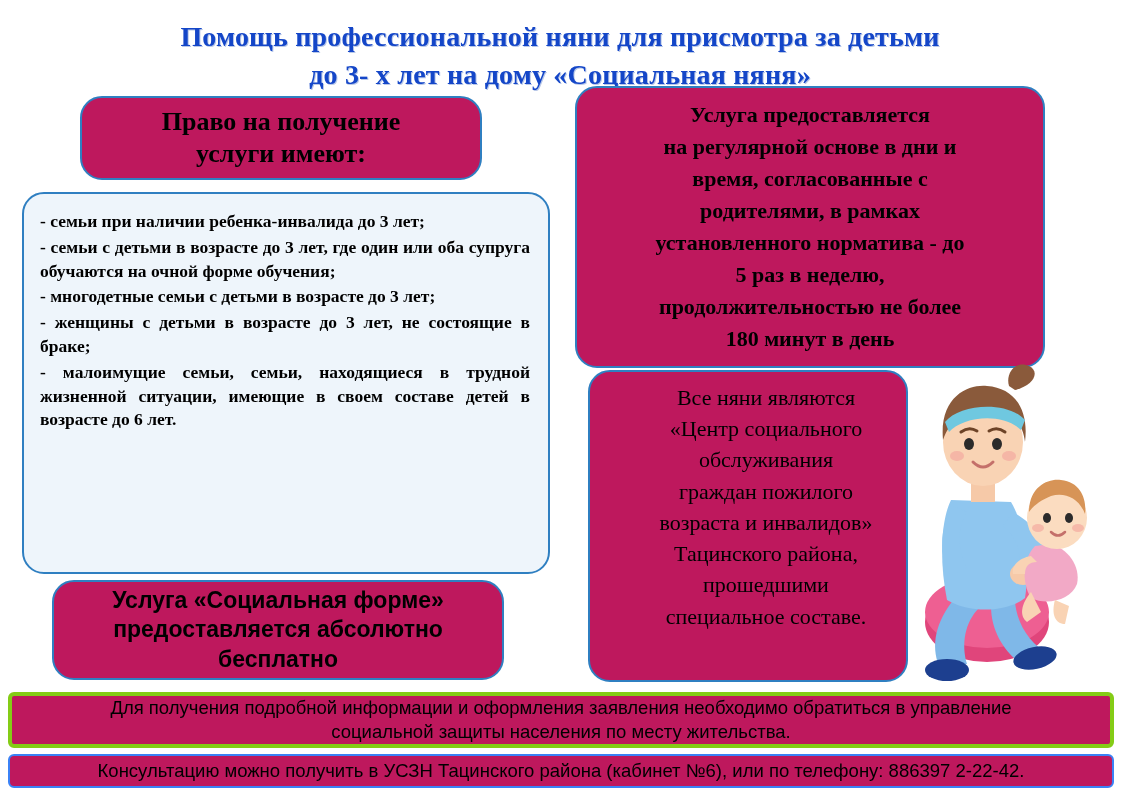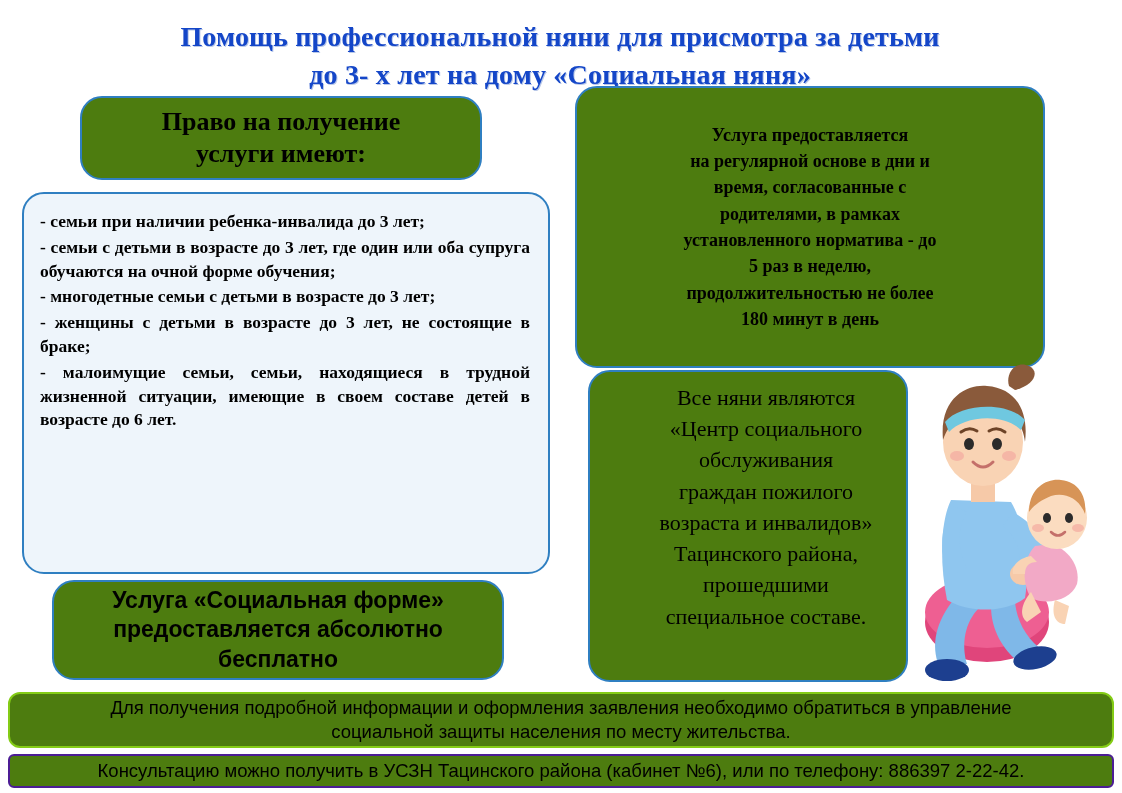--- a/index.html
+++ b/index.html
@@ -35,21 +35,21 @@
     text-shadow: 1px 1px 0 #b9c8e8;
     letter-spacing: 0.2px;
   }
 
   
   .box {
     position: absolute;
     box-sizing: border-box;
     border: 2px solid #2f7fc1;
     border-radius: 22px;
-    background: #4d7c0f;
+    background: #be185d;
     font-family: "Liberation Serif", serif;
   }
 
   
   #box-right-title {
     left: 80px;
     top: 96px;
     width: 402px;
     height: 84px;
     display: flex;
@@ -108,21 +108,21 @@
     top: 86px;
     width: 470px;
     height: 282px;
     display: flex;
     align-items: center;
     justify-content: center;
     padding: 6px 14px;
   }
   #box-service .txt {
     font-weight: bold;
-    font-size: 18px;
+    font-size: 22px;
     line-height: 1.46;
     text-align: center;
     color: #000;
   }
 
   
   #box-nannies {
     left: 588px;
     top: 370px;
     width: 320px;
@@ -139,41 +139,41 @@
     color: #000;
     margin-left: 36px;
   }
 
   
   #box-footer1 {
     left: 8px;
     top: 692px;
     width: 1106px;
     height: 56px;
-    border-radius: 12px;
-    border: 2px solid #84cc16;
+    border-radius: 6px;
+    border: 4px solid #84cc16;
     display: flex;
     align-items: center;
     justify-content: center;
     padding: 2px 14px;
   }
   #box-footer1 .txt {
     font-family: "Liberation Sans", sans-serif;
     font-size: 18.5px;
     line-height: 1.28;
     text-align: center;
     color: #000;
   }
   #box-footer2 {
     left: 8px;
     top: 754px;
     width: 1106px;
     height: 34px;
     border-radius: 6px;
-    border: 2px solid #4c1d95;
+    border: 2px solid #3b82f6;
     display: flex;
     align-items: center;
     justify-content: center;
   }
   #box-footer2 .txt {
     font-family: "Liberation Sans", sans-serif;
     font-size: 18.5px;
     text-align: center;
     color: #000;
   }

